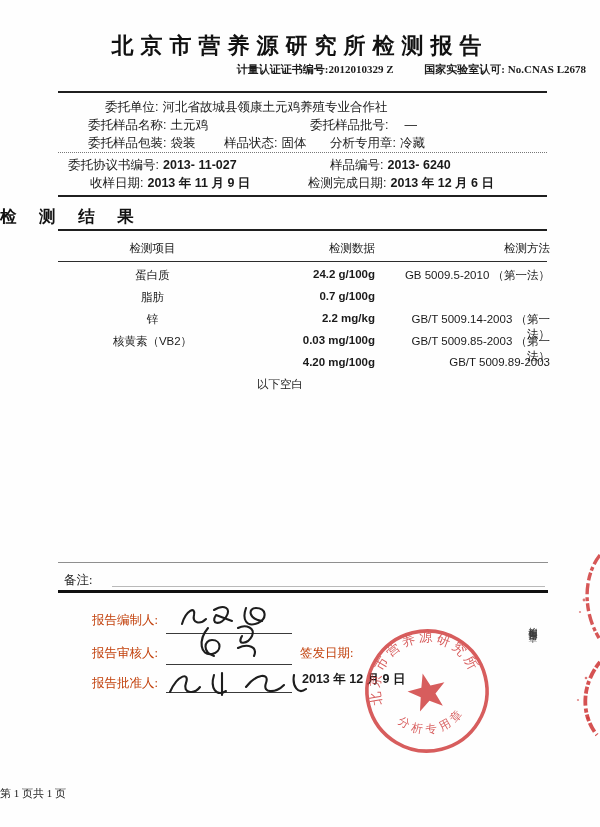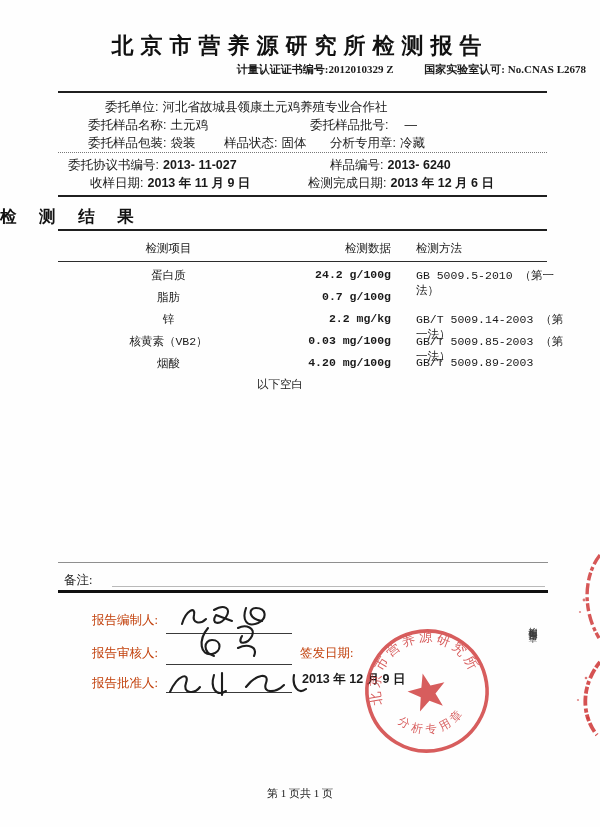--- a/index.html
+++ b/index.html
@@ -21,39 +21,39 @@
   .rule-dotted { border-top:1px dotted #777; height:0; }
   .rule-faint { border-top:1px solid #b9b9b9; height:0; }
   .rule-thick { border-top:3px solid #111; height:0; }
 
   .inforow { font-size:12.5px; color:#1a1a1a; }
   .inforow .lbl { margin-right:4px; }
 
   .sectitle { left:0; top:206px; width:564px; text-align:left;
     font-size:16.5px; font-weight:bold; letter-spacing:9px; color:#111; }
 
-  .trow { position:absolute; left:16px; width:508px; height:20px; font-size:11.5px; color:#1a1a1a;font-family:Liberation Mono, monospace; }
+  .trow { position:absolute; left:0; width:508px; height:20px; font-size:11.5px; color:#1a1a1a; }
   .tc1 { position:absolute; left:85px;  width:135px; text-align:center; }
   .tc2 { position:absolute; left:225px; width:150px; text-align:right; }
   .tc2h{ position:absolute; left:225px; width:150px; text-align:right; }
-  .tc3 { position:absolute; left:400px; width:150px; text-align:left; }
+  .tc3 { position:absolute; left:400px; width:150px; text-align:right; }
 
   .endnote { left:230px; top:377px; width:100px; text-align:center; font-size:11.5px; }
 
   .remarklbl { left:64px; top:572px; font-size:12.5px; color:#222; }
 
   .siglabel { font-size:12.5px; color:#c2410c; }
   .sigline { border-top:1.5px solid #3a3a3a; height:0; }
 
   .issuedate { font-size:12.5px; font-weight:bold; color:#1a1a1a; }
 
   .sidenote { left:526px; top:620px; font-size:9px; color:#3c3c3c;
     writing-mode:vertical-rl; text-orientation:upright; letter-spacing:1px; }
 
-  .footer { left:0; top:786px; width:600px; text-align:center; font-size:11px; color:#222; }
+  .footer { left:0; top:786px; width:600px; font-size:11px; color:#222; }
 
   svg.sig path { stroke:#1d1d1d; stroke-width:2.1; fill:none; stroke-linecap:round; stroke-linejoin:round; }
 </style>
 </head>
 <body>
 
 <div class="page">
 
   <div class="abs title">北京市营养源研究所检测报告</div>
   <div class="abs certline serif">
@@ -124,21 +124,20 @@
     <span class="tc1">锌</span>
     <span class="tc2" style="font-weight:bold;">2.2 mg/kg</span>
     <span class="tc3">GB/T 5009.14-2003 （第一法）</span>
   </div>
   <div class="trow" style="top:334px;">
     <span class="tc1">核黄素（VB2）</span>
     <span class="tc2" style="font-weight:bold;">0.03 mg/100g</span>
     <span class="tc3">GB/T 5009.85-2003 （第一法）</span>
   </div>
   <div class="trow" style="top:356px;">
-    <span class="tc1">烟酸</span>
     <span class="tc2" style="font-weight:bold;">4.20 mg/100g</span>
     <span class="tc3">GB/T 5009.89-2003</span>
   </div>
   <div class="abs endnote">以下空白</div>
 
   <div class="abs rule-faint" style="left:58px; top:562px; width:490px; border-top-color:#8f8f8f;"></div>
   <div class="abs remarklbl serif">备注:</div>
   <div class="abs rule-faint" style="left:112px; top:586px; width:433px;"></div>
   <div class="abs rule-thick" style="left:58px; top:590px; width:490px;"></div>
 

